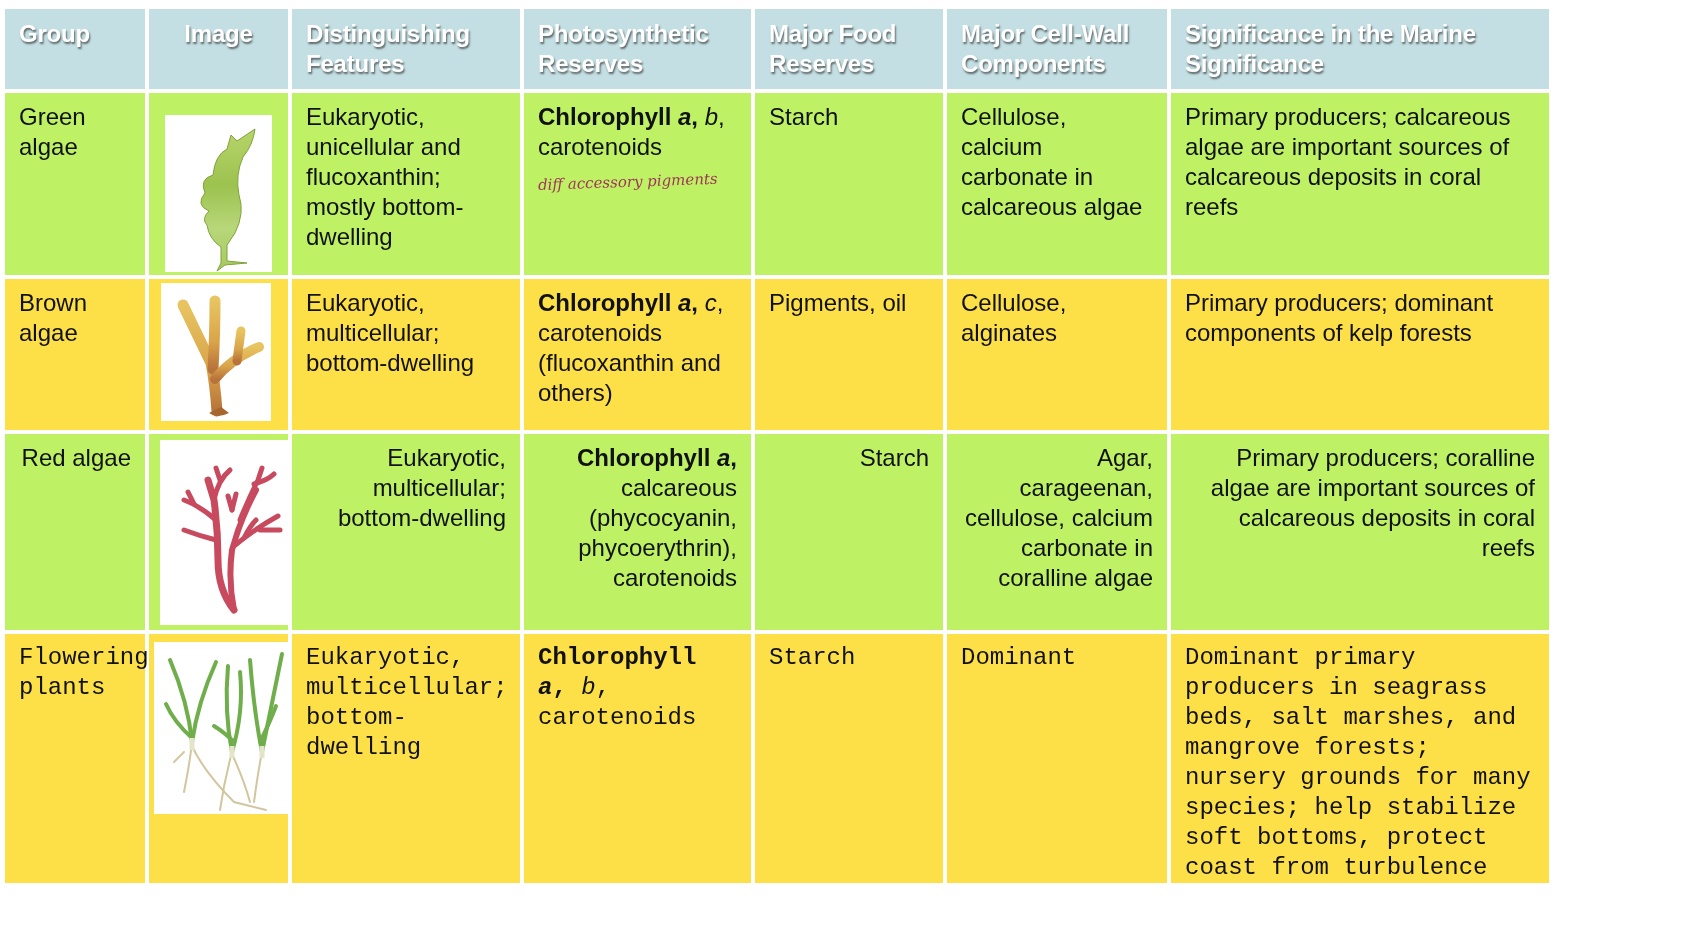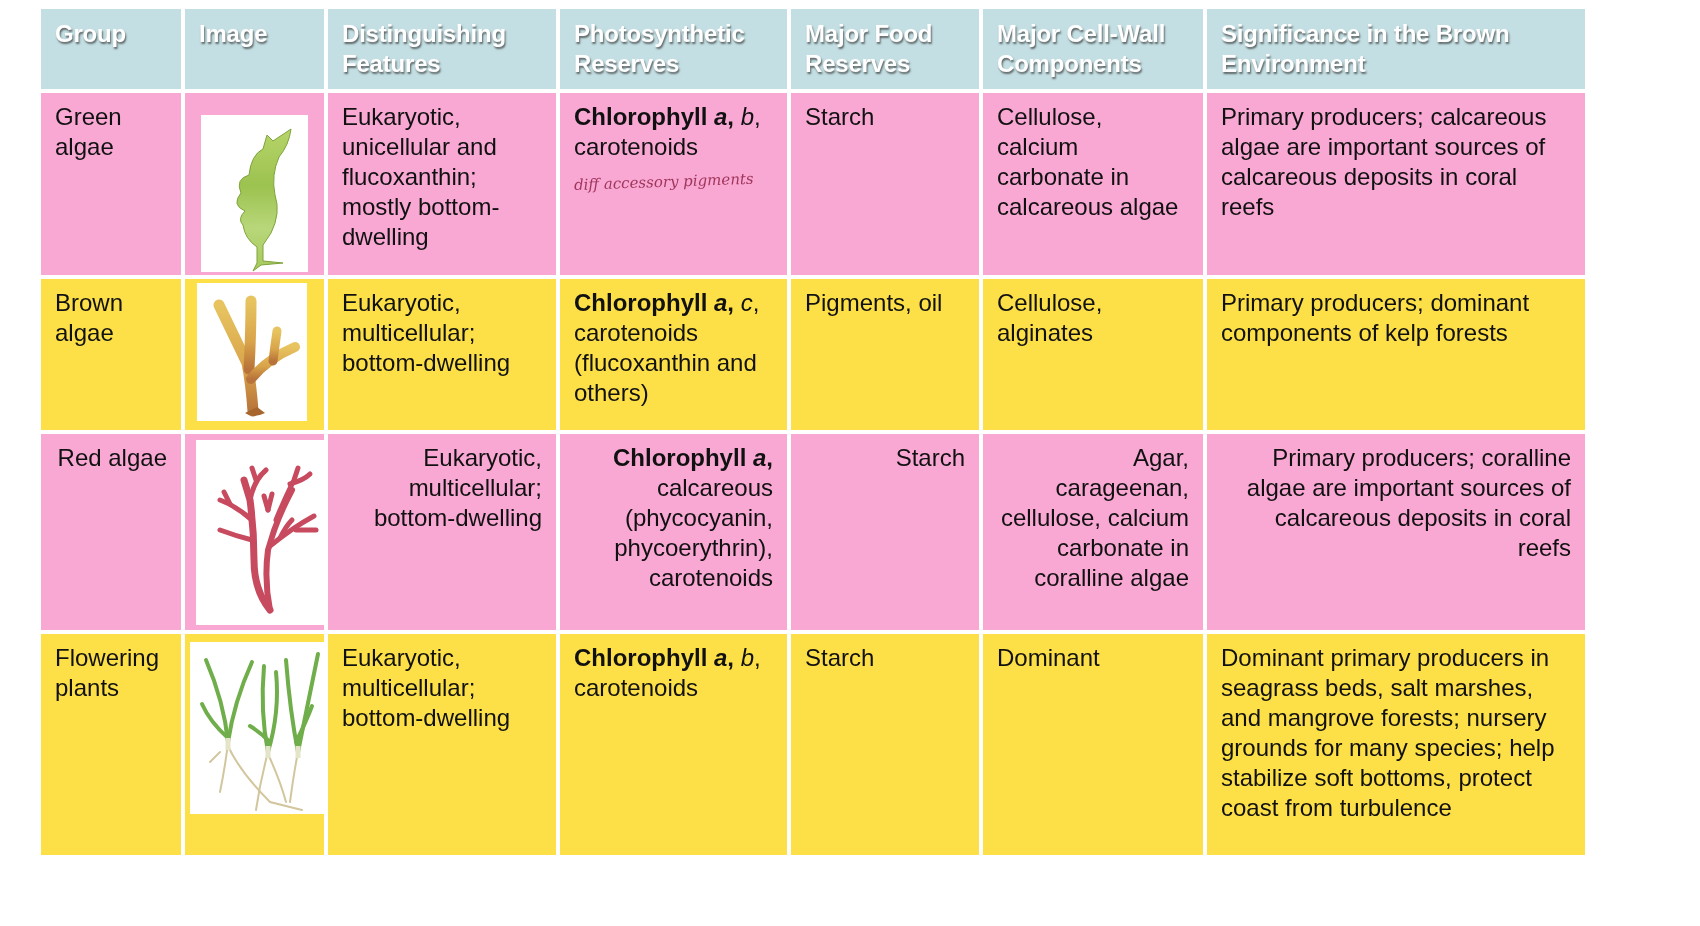--- a/index.html
+++ b/index.html
@@ -1,33 +1,33 @@
 <!DOCTYPE html>
 <html><head>
 <meta charset="utf-8">
 <style>
   html, body { margin:0; padding:0; background:#ffffff; }
   body { width:1700px; height:926px; position:relative; overflow:hidden;
          font-family:"Liberation Sans", sans-serif; color:#111; }
   table.algae { position:absolute; left:1px; top:5px; border-collapse:separate;
-                border-spacing:4px; width:1552px; table-layout:fixed;padding-left:36px; }
+                border-spacing:4px; width:1552px; table-layout:fixed; }
   col.c1{width:140px} col.c2{width:139px} col.c3{width:228px} col.c4{width:227px}
   col.c5{width:188px} col.c6{width:220px} col.c7{width:378px}
   th { background:#c3dfe3; color:#ffffff; text-align:left; vertical-align:top;
        font-weight:bold; font-size:24px; line-height:30px; padding:10px 14px 0 14px;
        height:70px; text-shadow:1px 2px 2px rgba(60,60,60,0.75);
        font-family:"Liberation Sans", sans-serif; letter-spacing:-0.2px; }
-  th.center { }
+  th.center { text-align:center; }
   td { vertical-align:top; font-size:24px; line-height:30px; padding:9px 14px 0 14px; }
-  tr.odd td { background:#f9a8d4;margin-top:28px; }
+  tr.odd td { background:#bef264;margin-top:28px; }
   tr.even td { background:#fde047; }
   tr.r1 td { height:173px; }
   tr.r2 td { height:142px; }
   tr.r3 td { height:187px;text-align:right; }
-  tr.r4 td { height:212px; }
+  tr.r4 td { height:212px;font-family:Liberation Mono, monospace; }
   td.imgcell { padding:0; position:relative; }
   .pic { position:absolute; background:#ffffff; }
   .pic svg { width:100%; height:100%; display:block; }
   .chl { font-weight:bold; }
   .ital { font-style:italic; font-weight:normal; }
   .chl-i { font-style:italic; font-weight:bold; }
   .note { display:block; margin-top:14px; font-family:"DejaVu Serif", serif;
           font-style:italic; color:#a0365a; font-size:15px; line-height:18px;
           transform:rotate(-2deg); transform-origin:left; }
 </style>
@@ -45,21 +45,21 @@
       <col class="c7">
   </colgroup>
   <thead>
     <tr>
       <th>Group</th>
       <th class="center">Image</th>
       <th>Distinguishing Features</th>
       <th>Photosynthetic Reserves</th>
       <th>Major Food Reserves</th>
       <th>Major Cell-Wall Components</th>
-      <th>Significance in the Brown Environment</th>
+      <th>Significance in the Marine Significance</th>
     </tr>
   </thead>
   <tbody>
 
     <tr class="odd r1">
       <td>Green algae</td>
       <td class="imgcell">
         <div class="pic" style="left:16px;top:22px;width:107px;height:157px;">
           <svg viewBox="0 0 107 157">
             <defs>

